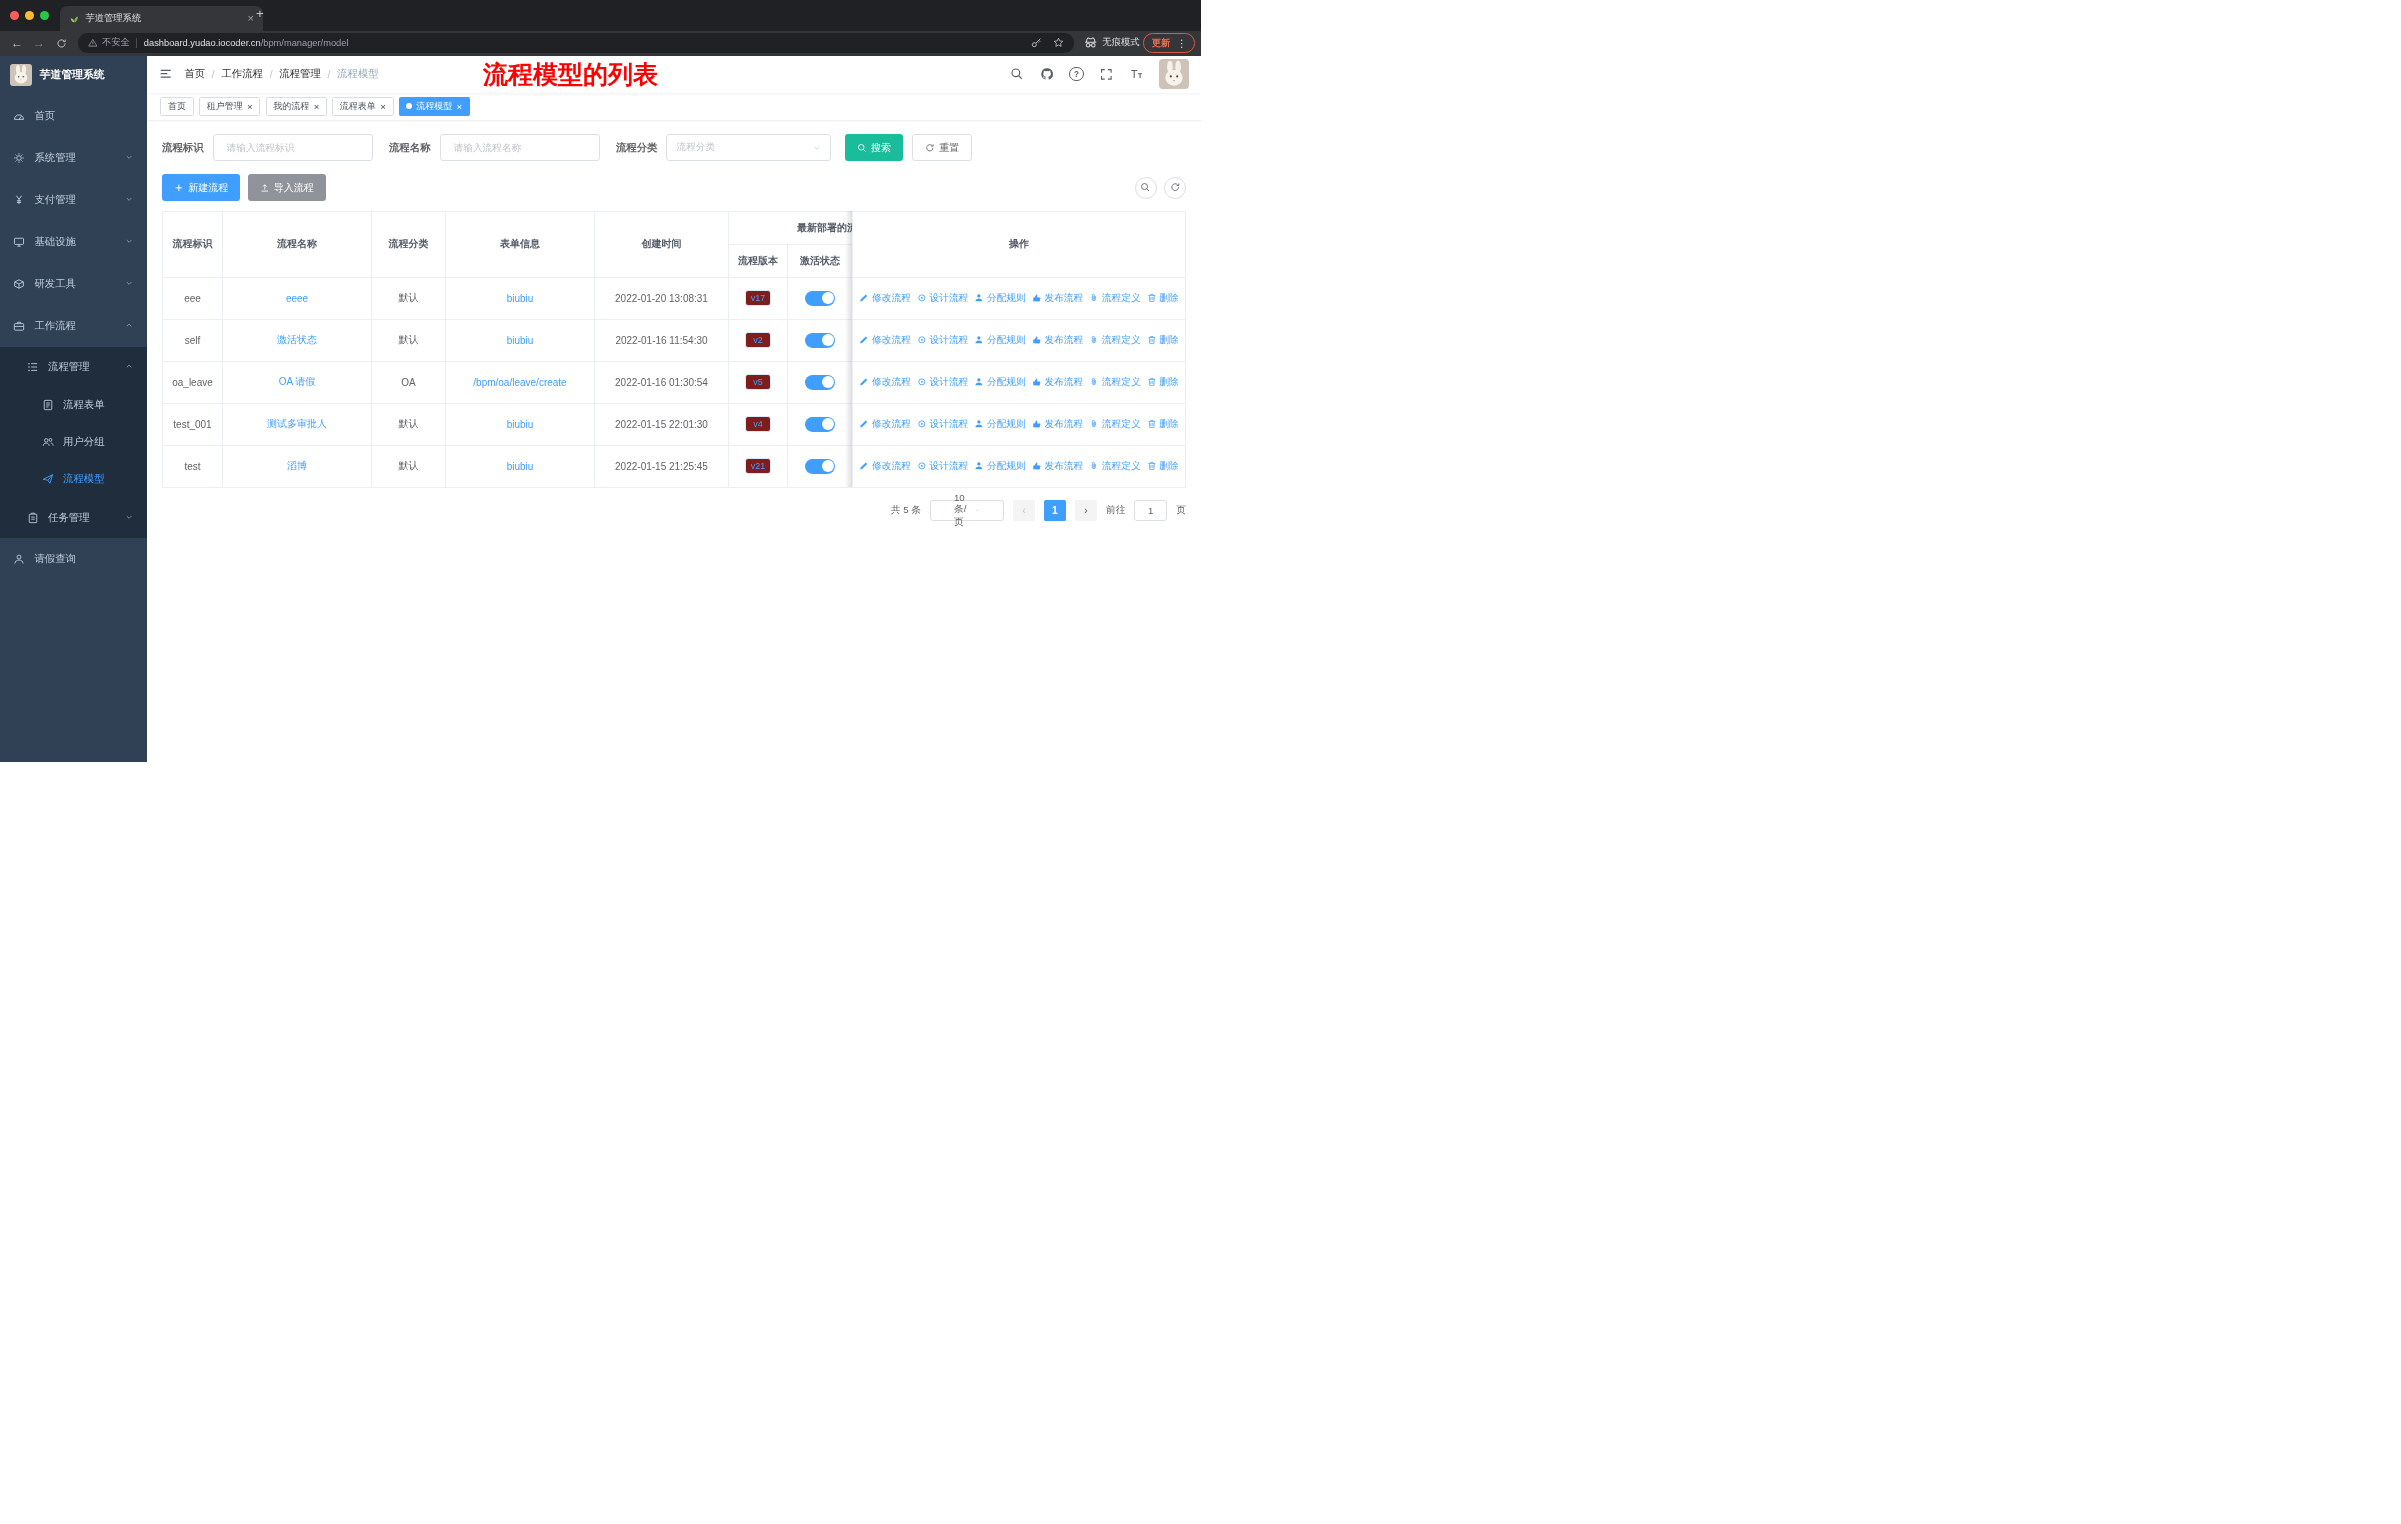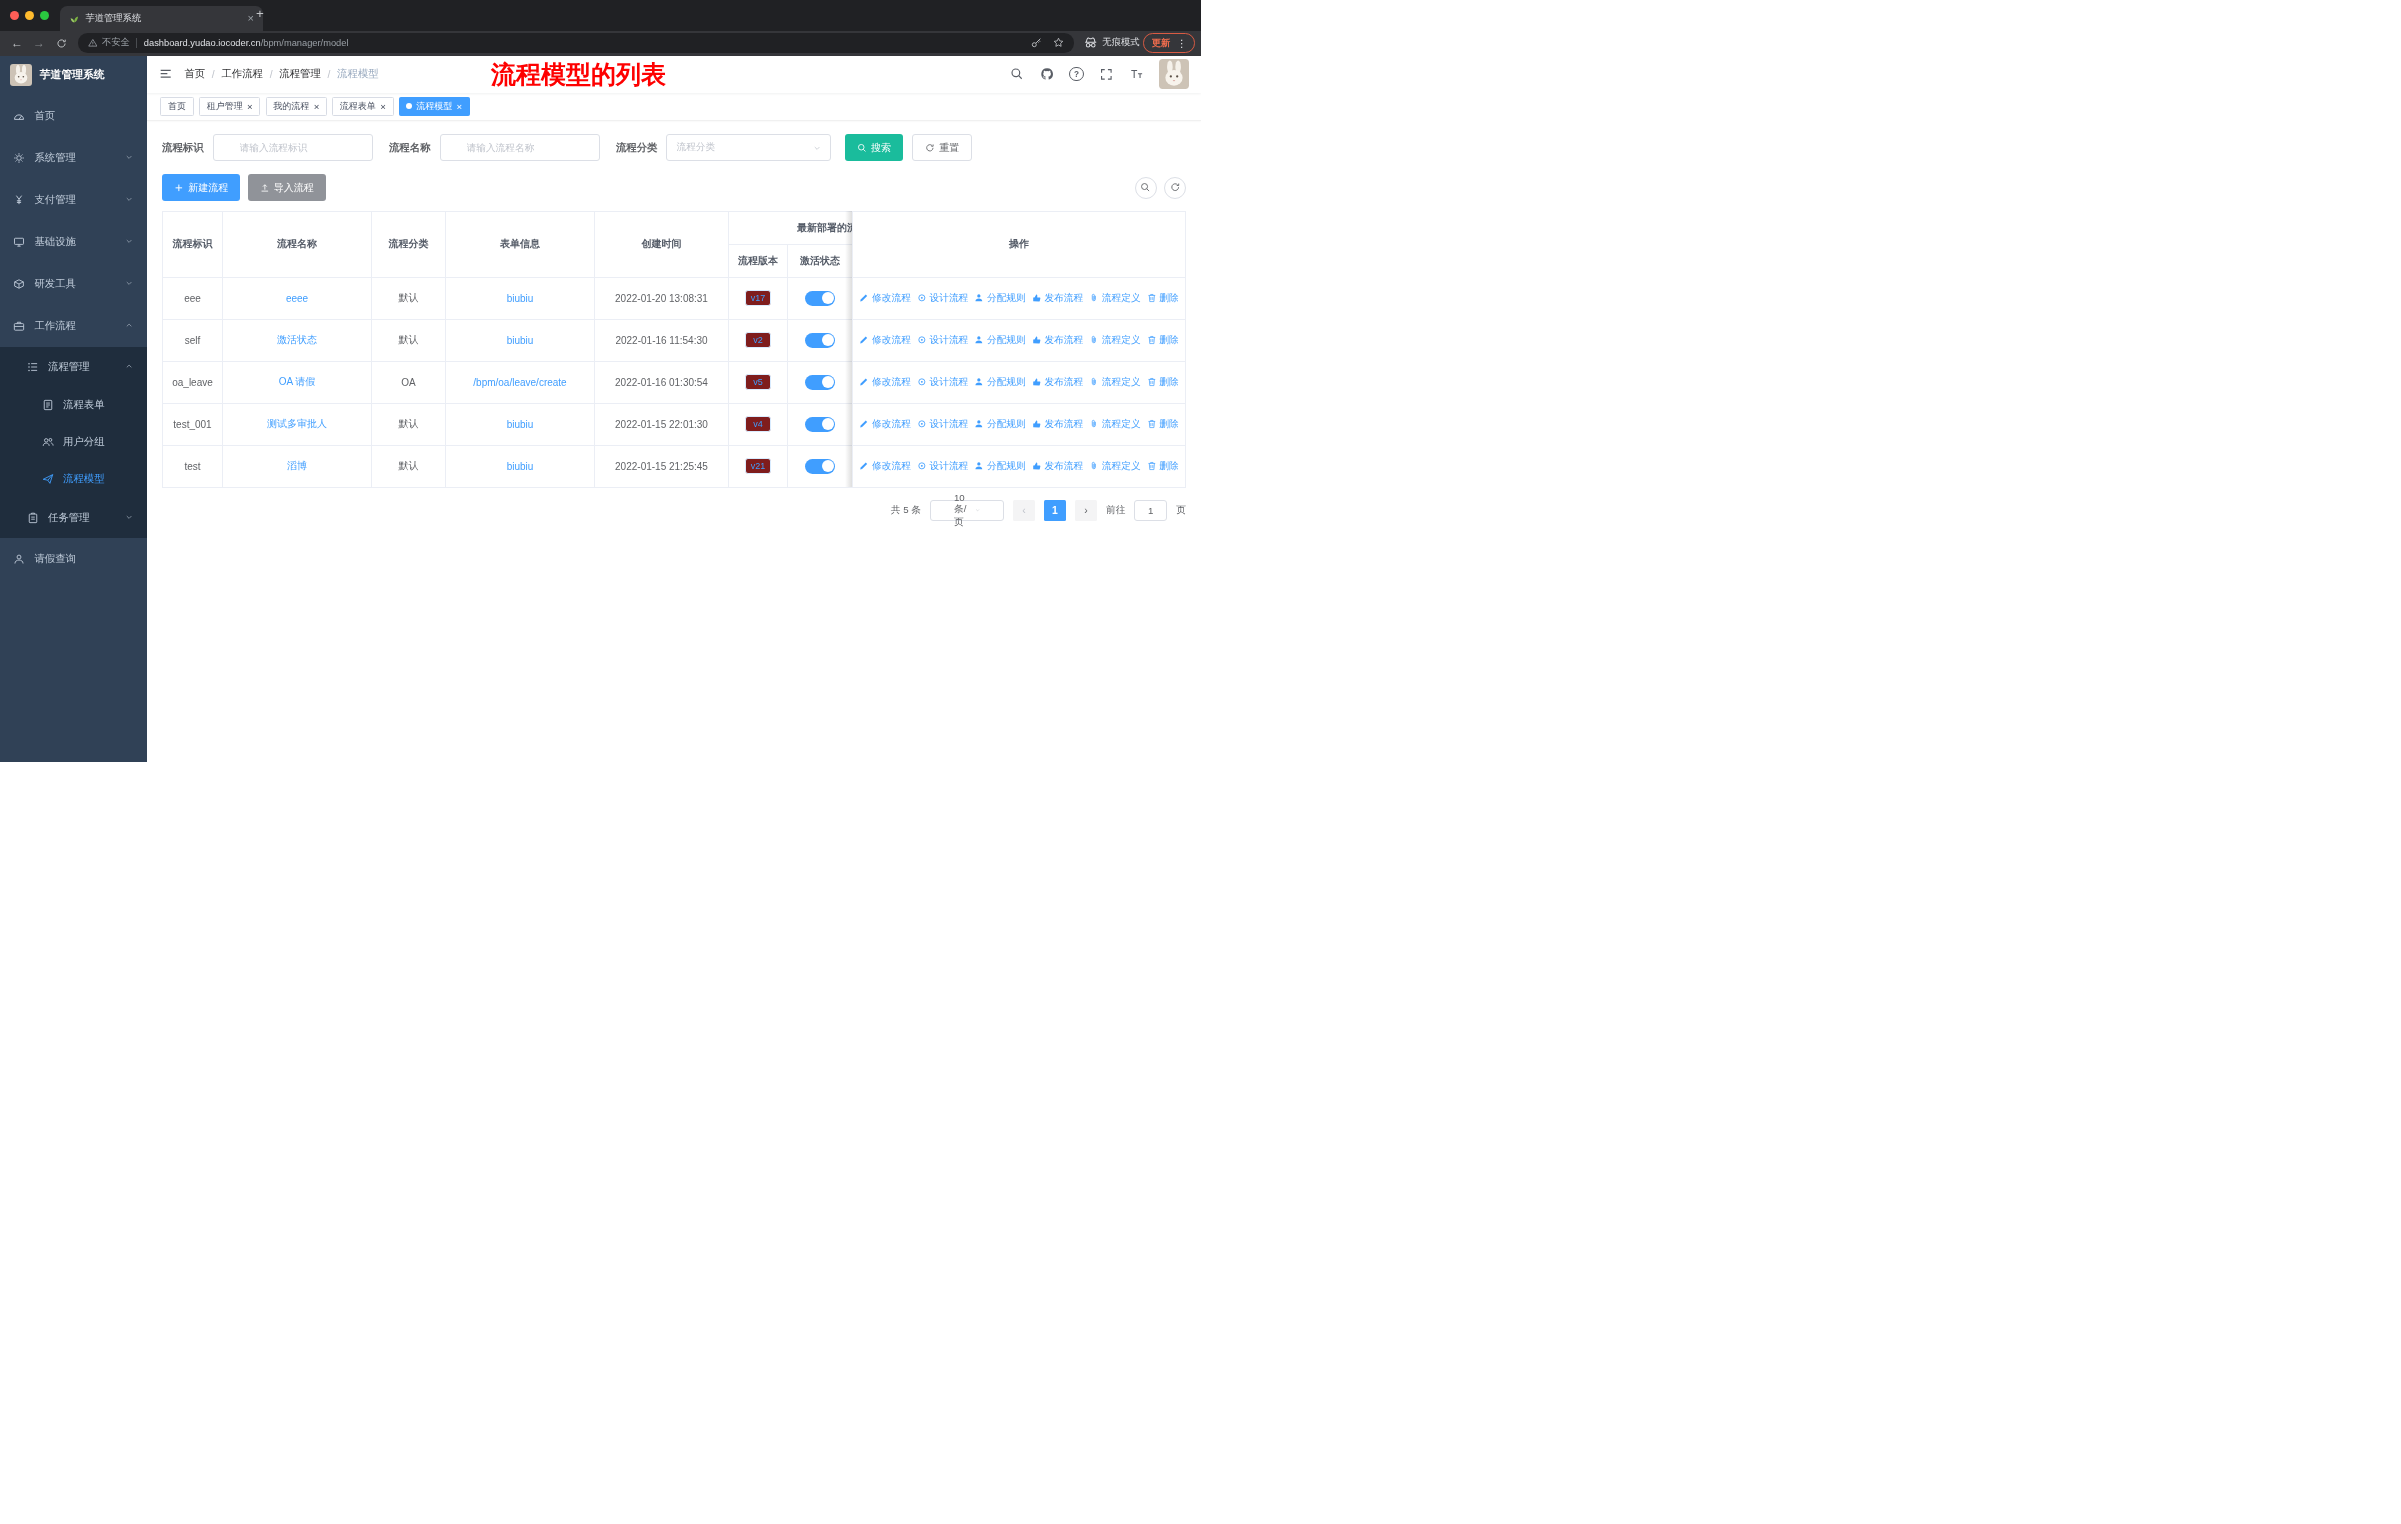--- a/index.html
+++ b/index.html
@@ -43,40 +43,40 @@
   .mic{width:12px;height:12px;flex:none;}
   .chev svg{width:8.2px;height:8.2px;}
   
   .main{flex:1;min-width:0;display:flex;flex-direction:column;background:#fff;}
   .navbar{height:37px;flex:none;display:flex;align-items:center;padding:0 12px;position:relative;
        box-shadow:0 0.7px 3px rgba(0,21,41,.08);z-index:6;background:#fff;}
   .hamb{color:#5a5e66;cursor:pointer;}
   .breadcrumb{display:flex;align-items:center;gap:6.7px;font-size:10.4px;color:#303133;margin-left:12px;}
   .bc-sep{color:#c0c4cc}
   .bc-last{color:#97a8be}
-  .annotation{position:absolute;left:344px;top:50%;transform:translateY(-50%);color:#fe0000;
+  .annotation{position:absolute;left:336px;top:50%;transform:translateY(-50%);color:#fe0000;
        font-weight:700;font-size:25px;white-space:nowrap;}
   .nav-right{margin-left:auto;display:flex;align-items:center;gap:15px;color:#5a5e66;}
   .nbi{width:15px;height:15px;display:flex;align-items:center;justify-content:center;color:#5a5e66;cursor:pointer;}
   .qmark{width:12.7px;height:12.7px;border:1.1px solid #5a5e66;border-radius:50%;font-size:8.2px;font-weight:700;
        display:flex;align-items:center;justify-content:center;}
   .avatar{width:30px;height:30px;border-radius:3.7px;overflow:hidden;cursor:pointer;}
   .tagsbar{height:27.5px;flex:none;display:flex;align-items:center;gap:5.2px;padding:0 13.4px;background:#fff;
        border-bottom:0.7px solid #f0f0f0;box-shadow:0 0.7px 2.2px rgba(0,0,0,.05);z-index:5;}
   .tag{height:19.4px;display:flex;align-items:center;gap:3.7px;padding:0 6.7px;border:0.7px solid #d8dce5;background:#fff;
        color:#495060;font-size:9px;border-radius:1.5px;cursor:pointer;box-sizing:border-box;}
   .tag .x{font-size:9.7px;margin-left:0.7px;}
   .tag.active{background:#409eff;border-color:#409eff;color:#fff;}
   .tag .dot{width:6px;height:6px;border-radius:50%;background:#fff;}
   .content{flex:1;padding:13.4px 15px;position:relative;}
   
   .filters{display:flex;align-items:center;margin-bottom:12.7px;}
   .flabel{font-weight:700;color:#606266;font-size:10.4px;margin-right:9px;white-space:nowrap;}
   .flabel.ml{margin-left:16.4px;}
-  .tin{width:160px;height:27px;border:0.7px solid #dcdfe6;border-radius:3px;padding:0 26px;font-size:9.7px;
+  .tin{width:160px;height:27px;border:0.7px solid #dcdfe6;border-radius:3px;padding:0 13px;font-size:9.7px;
        color:#606266;outline:none;box-sizing:border-box;background:#fff;font-family:inherit;}
   .tin::placeholder{color:#c0c4cc}
   .sel{width:165px;height:27px;border:0.7px solid #dcdfe6;border-radius:3px;display:flex;align-items:center;
        justify-content:space-between;padding:0 9px;box-sizing:border-box;color:#c0c4cc;font-size:9.7px;background:#fff;cursor:pointer;}
   .btn{height:27px;display:inline-flex;align-items:center;gap:4.5px;padding:0 12px;border-radius:3px;border:none;
        font-size:10px;cursor:pointer;font-family:inherit;white-space:nowrap;}
   .btn-search{background:#1abc9c;color:#fff;margin-left:13.4px;}
   .btn-reset{background:#fff;border:0.7px solid #dcdfe6;color:#606266;margin-left:9px;}
   .btn-create{background:#409eff;color:#fff;}
   .btn-import{background:#909399;color:#fff;}

